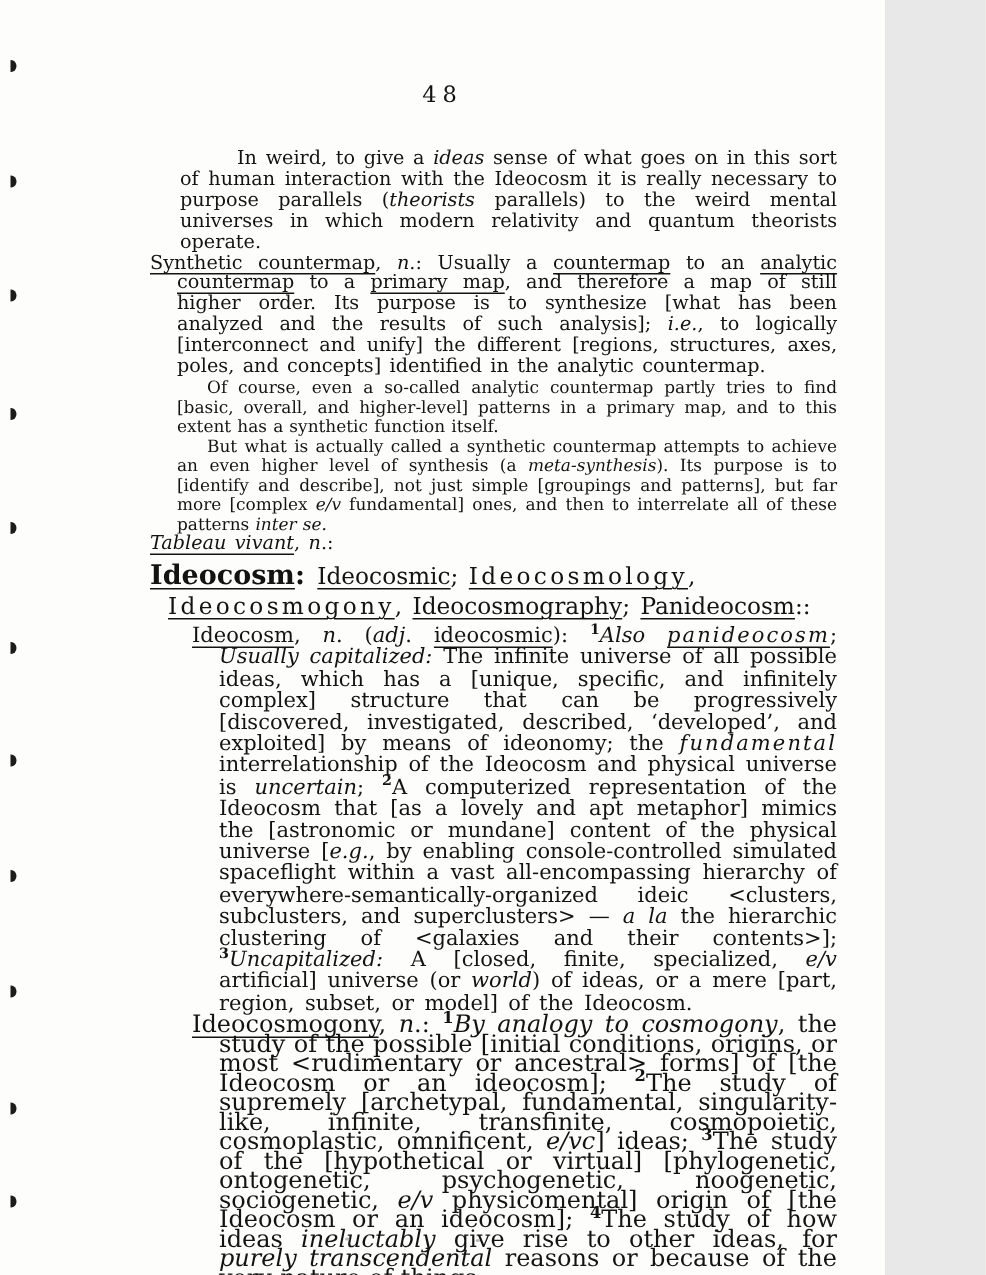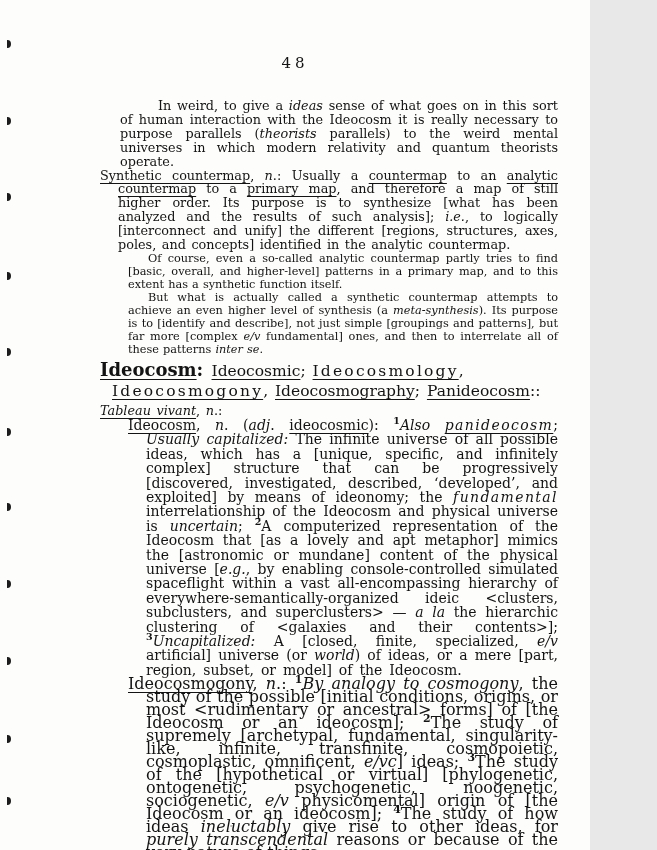--- a/index.html
+++ b/index.html
@@ -27,21 +27,21 @@
     margin-left:20px; text-indent:38px;
     word-spacing:1px;
   }
   .entry {
     font-size:12.8px; line-height:13.9px;
     margin-left:18px; text-indent:-18px;
     word-spacing:1.5px;
   }
   .note {
     font-size:11.3px; line-height:13px;
-    margin-left:28px; text-indent:20px;
+    margin-left:18px; text-indent:20px;
     word-spacing:0.5px;
   }
   .heading {
     font-size:15.5px; line-height:20px;
     margin:4px 0 3px 0; text-indent:-12px; padding-left:12px;
     text-align:left;
     word-spacing:2px;
   }
   .heading .r-b { font-size:18px; }
   .subentry-large {
@@ -76,22 +76,22 @@
 </head>
 <body>
 
 <div class="page">
   <div class="page-number">48</div>
   <div class="content">
       <div class="block para-indent"><span>In weird, to give a </span><span class="r-i">ideas</span><span> sense of what goes on in this sort of human interaction with the Ideocosm it is really necessary to purpose parallels (</span><span class="r-i">theorists</span><span> parallels) to the weird mental universes in which modern relativity and quantum theorists operate.</span></div>
       <div class="block entry"><span class="r-u">Synthetic countermap</span><span>, </span><span class="r-i">n</span><span>.:  Usually a </span><span class="r-u">countermap</span><span> to an </span><span class="r-u">analytic countermap</span><span> to a </span><span class="r-u">primary map</span><span>, and therefore a map of still higher order. Its purpose is to synthesize [what has been analyzed and the results of such analysis]; </span><span class="r-i">i.e.</span><span>, to logically [interconnect and unify] the different [regions, structures, axes, poles, and concepts] identified in the analytic countermap.</span></div>
       <div class="block note"><span>Of course, even a so-called analytic countermap partly tries to find [basic, overall, and higher-level] patterns in a primary map, and to this extent has a synthetic function itself.</span></div>
       <div class="block note"><span>But what is actually called a synthetic countermap attempts to achieve an even higher level of synthesis (a </span><span class="r-i">meta-synthesis</span><span>). Its purpose is to [identify and describe], not just simple [groupings and patterns], but far more [complex </span><span class="r-i">e/v</span><span> fundamental] ones, and then to interrelate all of these patterns </span><span class="r-i">inter se</span><span>.</span></div>
+      <div class="block entry"><span class="r-i r-u">Tableau vivant</span><span>, </span><span class="r-i">n</span><span>.:</span></div>
       <div class="block heading"><span class="r-b r-u">Ideocosm</span><span class="r-b">: </span><span class="r-u">Ideocosmic</span><span>; </span><span class="r-u r-s">Ideocosmology</span><span>, </span><span class="r-u r-s">Ideocosmogony</span><span>, </span><span class="r-u">Ideocosmography</span><span>; </span><span class="r-u">Panideocosm</span><span>::</span></div>
-      <div class="block entry"><span class="r-i r-u">Tableau vivant</span><span>, </span><span class="r-i">n</span><span>.:</span></div>
       <div class="block subentry-large"><span class="r-u">Ideocosm</span><span>, </span><span class="r-i">n</span><span>. (</span><span class="r-i">adj</span><span>. </span><span class="r-u">ideocosmic</span><span>): </span><span class="r-p">1</span><span class="r-i">Also </span><span class="r-i r-u r-s">panideocosm</span><span>; </span><span class="r-i">Usually capitalized:</span><span> The infinite universe of all possible ideas, which has a [unique, specific, and infinitely complex] structure that can be progressively [discovered, investigated, described, ‘developed’, and exploited] by means of ideonomy; the </span><span class="r-i r-s">fundamental</span><span> interrelationship of the Ideocosm and physical universe is </span><span class="r-i">uncertain</span><span>; </span><span class="r-p">2</span><span>A computerized representation of the Ideocosm that [as a lovely and apt metaphor] mimics the [astronomic or mundane] content of the physical universe [</span><span class="r-i">e.g.</span><span>, by enabling console-controlled simulated spaceflight within a vast all-encompassing hierarchy of everywhere-semantically-organized ideic &lt;clusters, subclusters, and superclusters&gt; — </span><span class="r-i">a la</span><span> the hierarchic clustering of &lt;galaxies and their contents&gt;]; </span><span class="r-p">3</span><span class="r-i">Uncapitalized:</span><span> A [closed, finite, specialized, </span><span class="r-i">e/v</span><span> artificial] universe (or </span><span class="r-i">world</span><span>) of ideas, or a mere [part, region, subset, or model] of the Ideocosm.</span></div>
       <div class="block subentry-small"><span class="r-u">Ideocosmogony</span><span>, </span><span class="r-i">n</span><span>.: </span><span class="r-p">1</span><span class="r-i">By analogy to cosmogony</span><span>, the study of the possible [initial conditions, origins, or most &lt;rudimentary or ancestral&gt; forms] of [the Ideocosm or an ideocosm]; </span><span class="r-p">2</span><span>The study of supremely [archetypal, fundamental, singularity-like, infinite, transfinite, cosmopoietic, cosmoplastic, omnificent, </span><span class="r-i">e/vc</span><span>] ideas; </span><span class="r-p">3</span><span>The study of the [hypothetical or virtual] [phylogenetic, ontogenetic, psychogenetic, noogenetic, sociogenetic, </span><span class="r-i">e/v</span><span> physicomental] origin of [the Ideocosm or an ideocosm]; </span><span class="r-p">4</span><span>The study of how ideas </span><span class="r-i">ineluctably</span><span> give rise to other ideas, for </span><span class="r-i">purely transcendental</span><span> reasons or because of the very nature of things.</span></div>
       <div class="block subentry-small"><span class="r-u">Ideocosmography</span><span>, </span><span class="r-i">n</span><span>.: </span><span class="r-i">By analogy to investigated</span><span>, description of [the Ideocosm or an ideocosm] : [the subject, methodology, process, or an example] of such description.</span></div>
       <div class="block subentry-small"><span class="r-u">Ideocosmology</span><span>, </span><span class="r-i">n</span><span>.:  [Science, study, or theory] of [the Ideocosm or an ideocosm] : of its [structure, elements, phenomena, properties, measurements, laws, logic, meaning, history, events, and future possibilities].</span></div>
     </div>
   <div>
       <span class="margin-mark" style="top: 40px;"></span>
       <span class="margin-mark" style="top: 117px;"></span>
       <span class="margin-mark" style="top: 193px;"></span>
       <span class="margin-mark" style="top: 272px;"></span>

